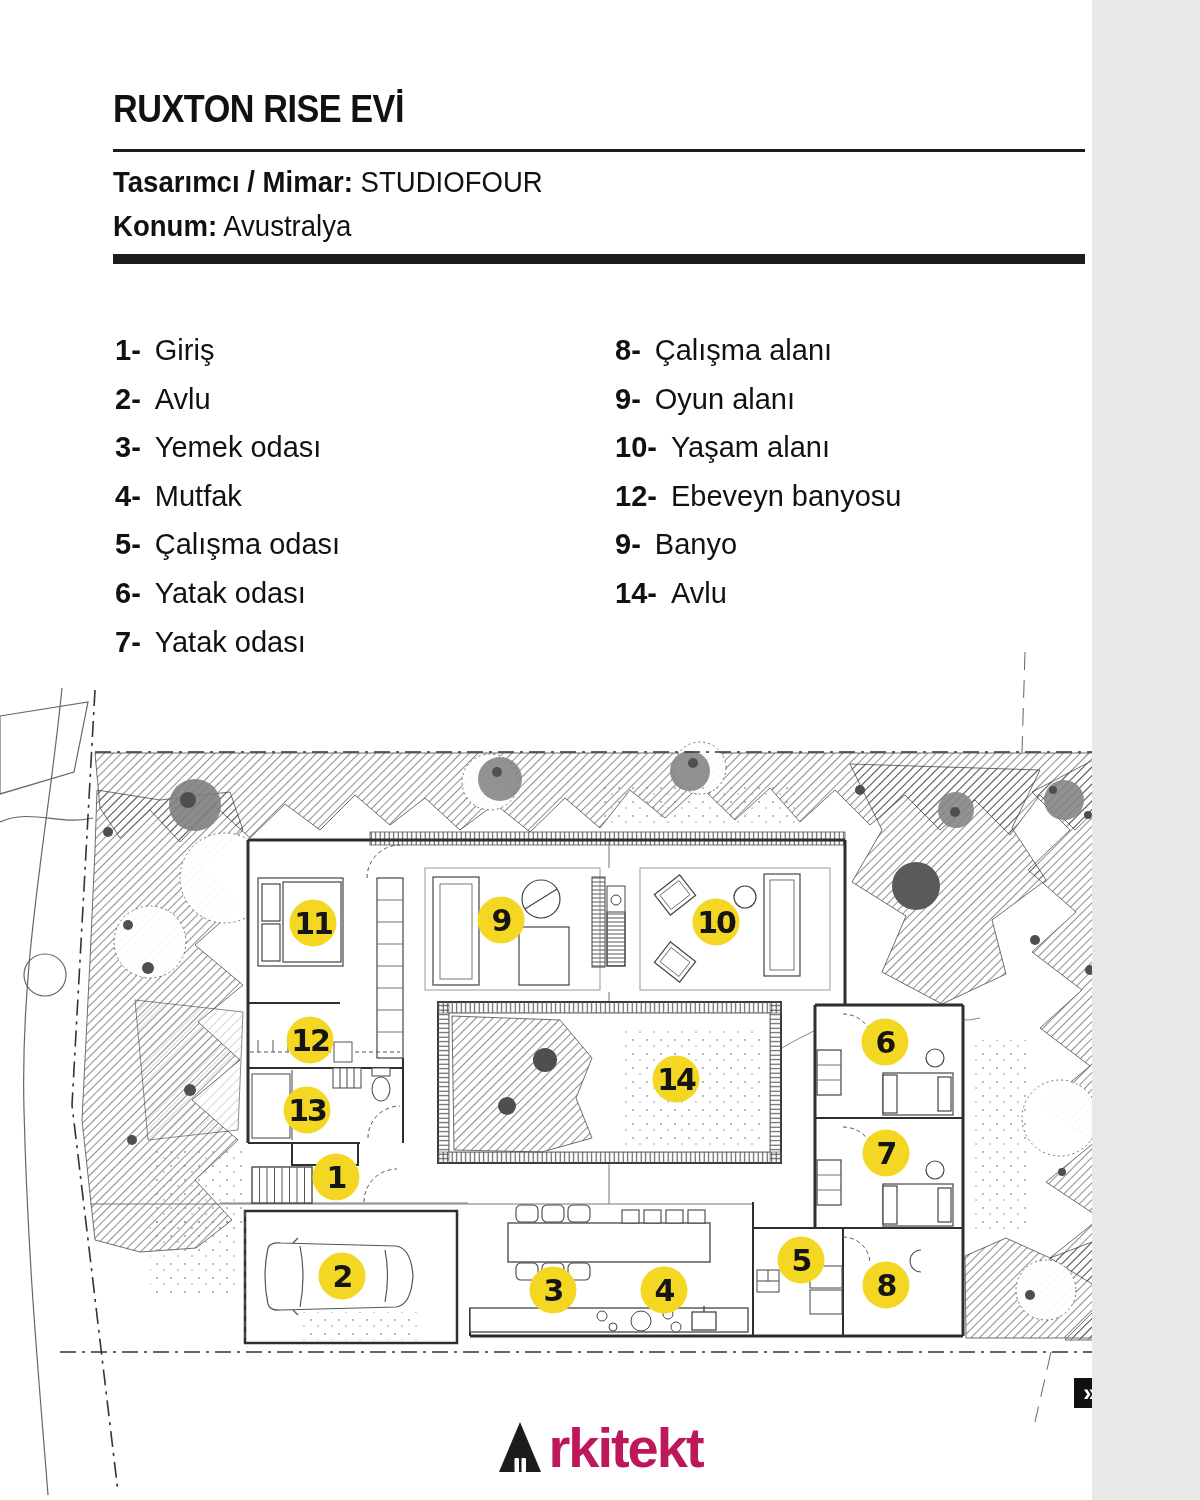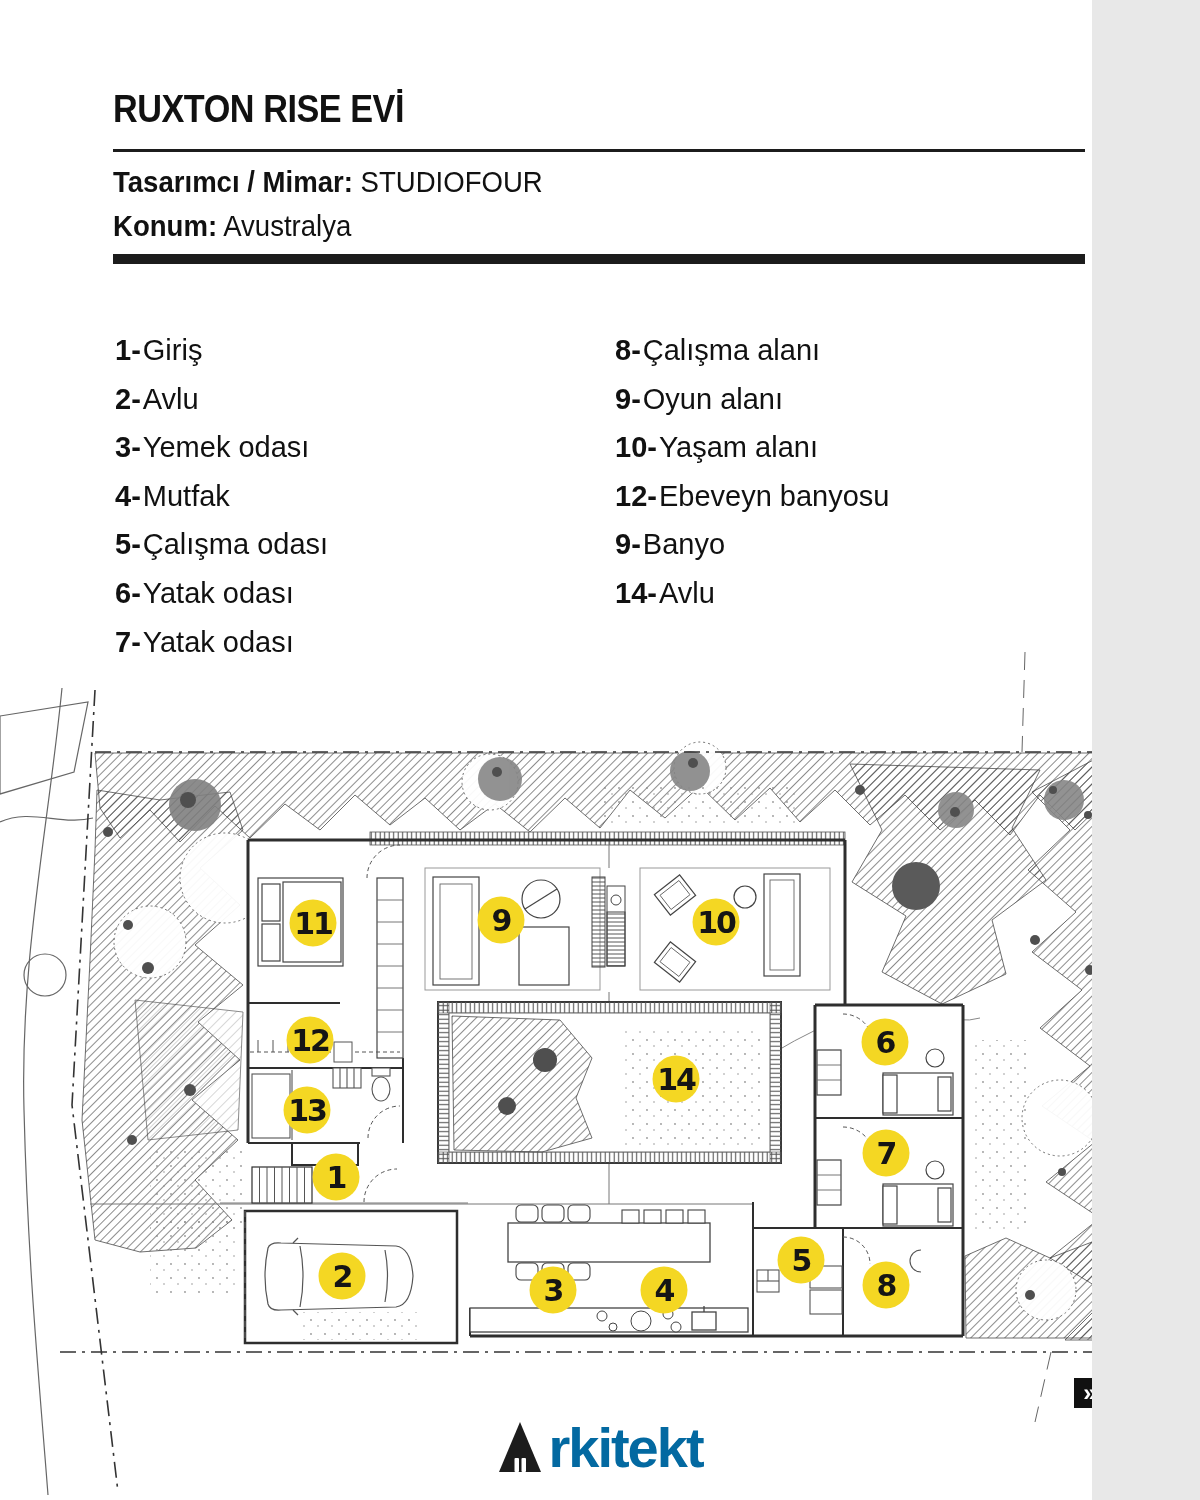--- a/index.html
+++ b/index.html
@@ -11,30 +11,30 @@
          transform:scaleX(.9);transform-origin:left top;white-space:nowrap;}
   .rule-thin{left:113px;top:149px;width:972px;height:3px;background:#1c1c1c;}
   .rule-thick{left:113px;top:254px;width:972px;height:10px;background:#1c1c1c;}
   .meta{left:113px;font-size:29px;white-space:nowrap;transform:scaleX(.95);transform-origin:left top;}
   .meta b{font-weight:bold;}
   .meta span{font-weight:normal;}
   
   .legend-col{top:334px;font-size:29px;}
   .legend-col .row{height:48.6px;display:flex;align-items:flex-start;white-space:nowrap;}
   .legend-col .num{font-weight:bold;}
-  .legend-col .lbl{margin-left:2px;font-weight:normal;}
+  .legend-col .lbl{margin-left:14px;font-weight:normal;}
   
   #plan-svg{position:absolute;left:0;top:0;width:1200px;height:1500px;}
   
   .next-badge{left:1074px;top:1378px;width:32px;height:30px;background:#111;color:#fff;
               display:flex;align-items:center;justify-content:center;font-size:24px;
               font-weight:bold;cursor:pointer;}
   
   .brand{left:0;top:1420px;width:1200px;display:flex;justify-content:center;align-items:flex-end;gap:5px;}
-  .brand .logo-rest{font-size:56px;font-weight:bold;letter-spacing:-2px;line-height:52px;color:#0369a1;}
+  .brand .logo-rest{font-size:56px;font-weight:bold;letter-spacing:-2px;line-height:52px;color:#be185d;}
 </style>
 </head>
 <body>
 
 <div class="page">
 
   <div class="abs title">RUXTON RISE EVİ</div>
   <div class="abs rule-thin"></div>
   <div class="abs meta" style="top:166px;">
     <b>Tasarımcı / Mimar:</b>

